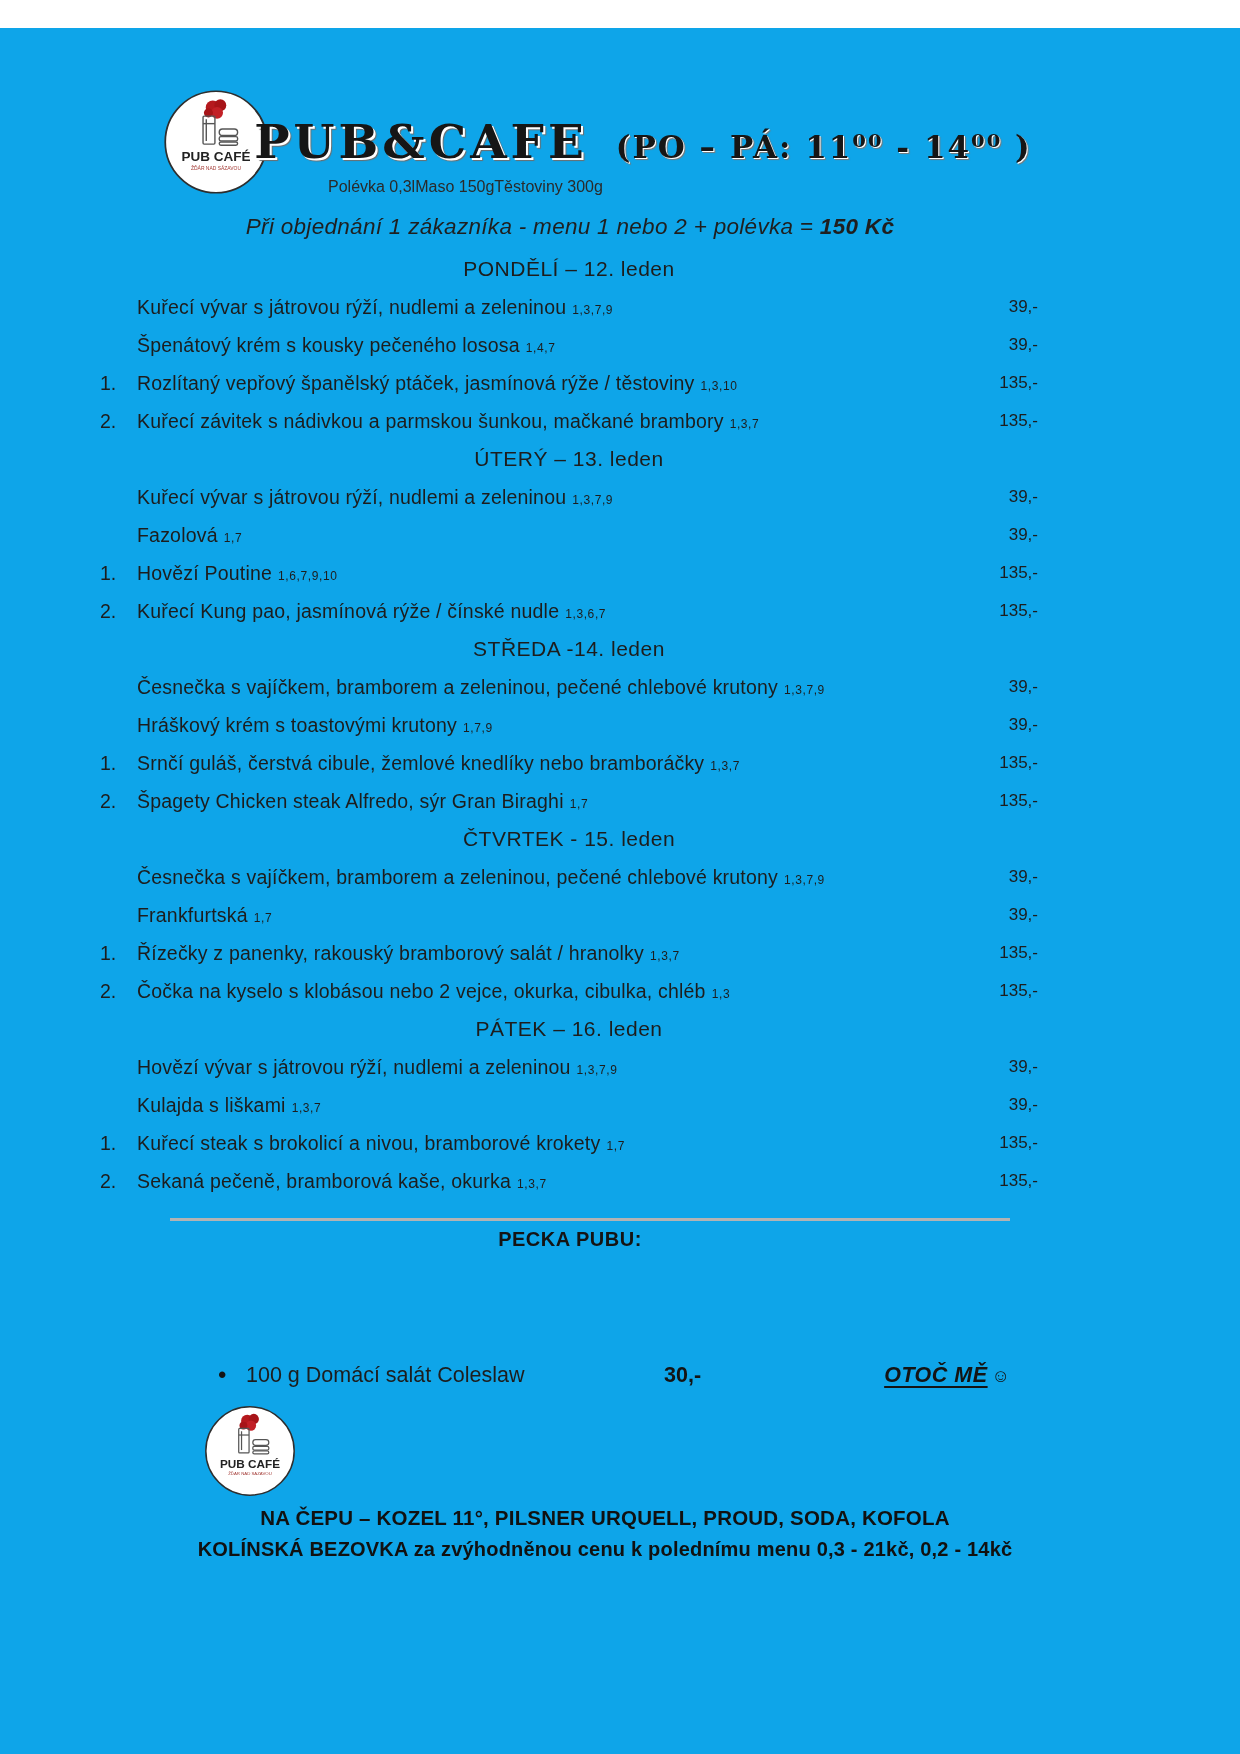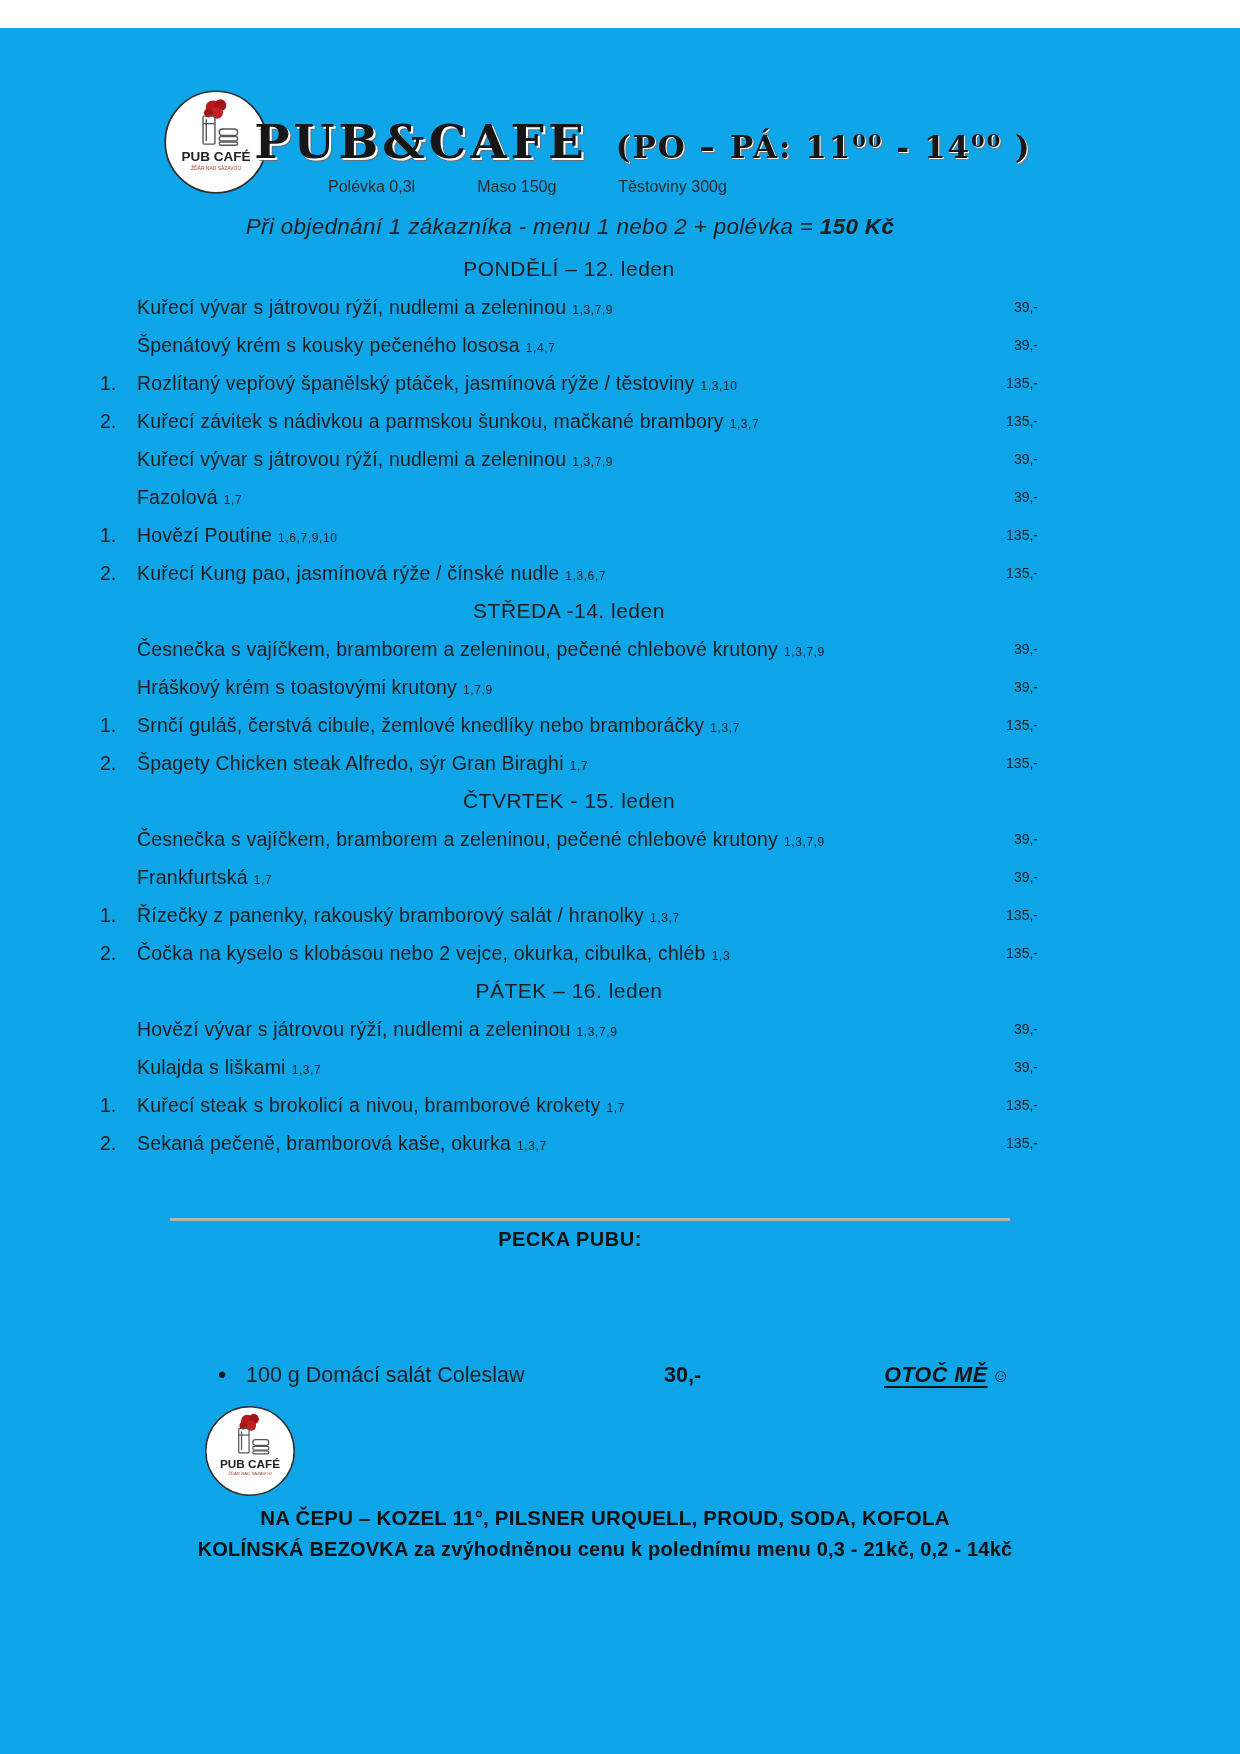--- a/index.html
+++ b/index.html
@@ -27,39 +27,39 @@
   .main-title {
     font-size:47px; letter-spacing:4px;
     text-shadow:2px 2px 0 #ffffff, 3px 3px 1px #6e6e6e;
   }
   .hours {
     font-size:31px; letter-spacing:2px;
     text-shadow:1px 1px 0 #ffffff, 2px 2px 1px #7a7a7a;
   }
   .portions {
     position:absolute; left:328px; top:150px; width:520px;
-    display:flex; gap:62px; font-size:16px; color:#2a2a2a;
+    display:flex; font-size:16px; color:#2a2a2a;
   }
   .promo {
     position:absolute; left:0; top:186px; width:1140px; text-align:center;
     font-style:italic; font-size:22.5px; color:#1f1f1f; letter-spacing:0.3px;
   }
   .promo b { font-weight:bold; }
 
   
   .menu { position:absolute; left:100px; top:222px; width:938px; }
   .day-title {
     height:38px; display:flex; align-items:center; justify-content:center;
     font-size:21px; font-weight:400; letter-spacing:0.5px; color:#1d1d1d;
   }
   .row { height:38px; display:flex; align-items:center; }
   .num { width:37px; font-size:19.5px; color:#1d1d1d; flex:0 0 37px; }
   .nm  { flex:1 1 auto; font-size:19.5px; color:#1d1d1d; letter-spacing:0.2px; }
   .alg { font-size:12px; letter-spacing:0.6px; margin-left:6px; color:#1d1d1d; }
-  .pr  { flex:0 0 64px; text-align:right; font-size:14px; color:#1d1d1d; }
+  .pr  { flex:0 0 64px; text-align:right; font-size:17px; color:#1d1d1d; }
 
   
   .divider { position:absolute; left:170px; top:1190px; width:840px; height:3px; background:#b3b3b3; }
   .special-heading {
     position:absolute; left:0; top:1200px; width:1140px; text-align:center;
     font-size:20px; font-weight:bold; letter-spacing:0.5px; color:#141414;
   }
   .special-item {
     position:absolute; left:124px; top:1236px; width:862px;
     display:flex; align-items:center; justify-content:space-between;
@@ -150,20 +150,21 @@
         <span class="pr">135,-</span>
       </div>
       <div class="row">
         <span class="num">2.</span>
         <span class="nm"><span>Kuřecí závitek s nádivkou a parmskou šunkou, mačkané brambory</span><span class="alg">1,3,7</span></span>
         <span class="pr">135,-</span>
       </div>
     </section>
 
     <section class="day">
+      <h2 class="day-title">ÚTERÝ – 13. leden</h2>
       <div class="row">
         <span class="num"></span>
         <span class="nm"><span>Kuřecí vývar s játrovou rýží, nudlemi a zeleninou</span><span class="alg">1,3,7,9</span></span>
         <span class="pr">39,-</span>
       </div>
       <div class="row">
         <span class="num"></span>
         <span class="nm"><span>Fazolová</span><span class="alg">1,7</span></span>
         <span class="pr">39,-</span>
       </div>

